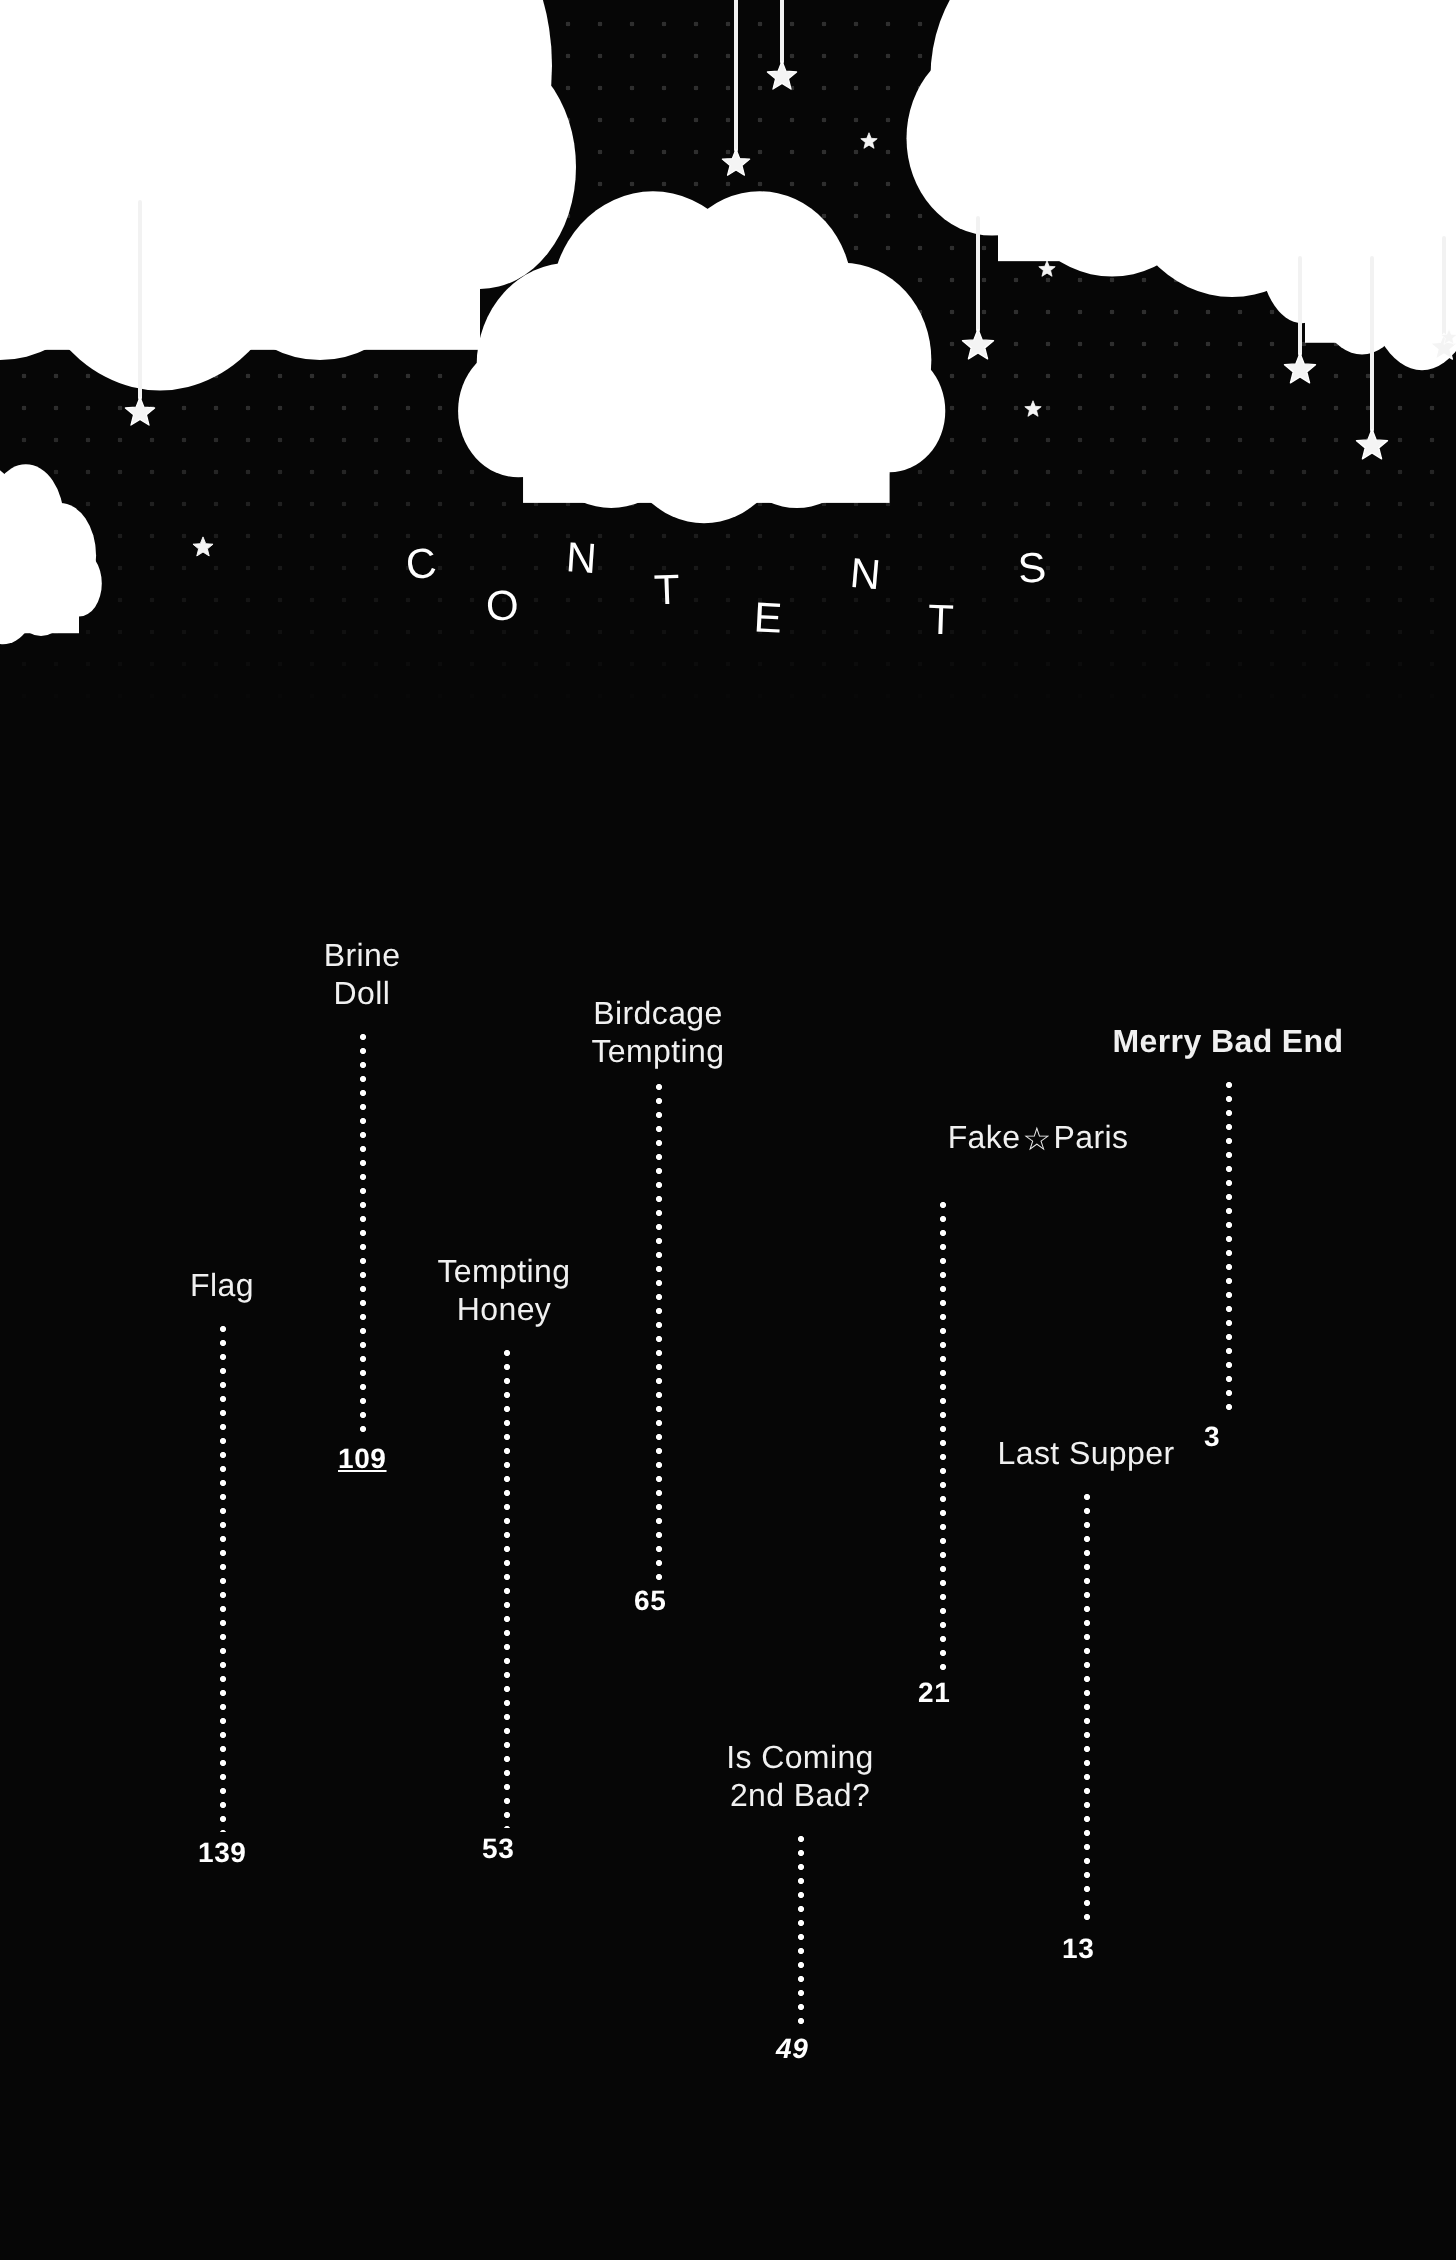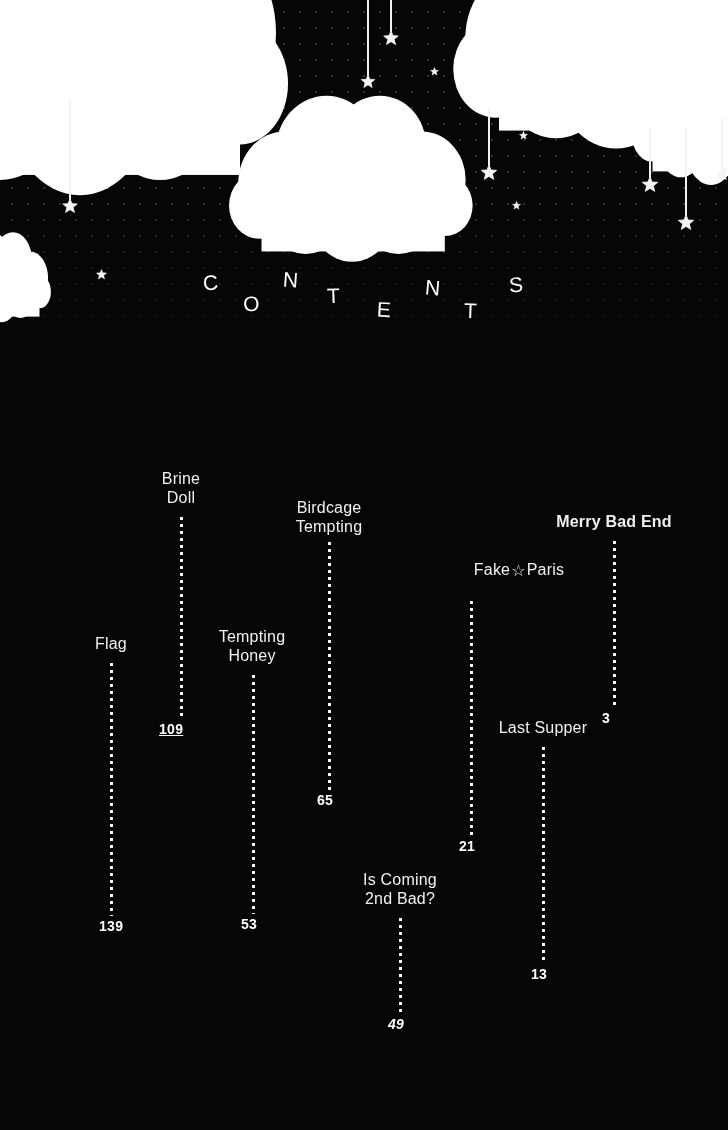--- a/index.html
+++ b/index.html
@@ -290,21 +290,21 @@
         </div>
         <div class="dotline" style="left: 111px; top: 661px; height: 255px;"></div>
         <div class="page" style="left: 99px; top: 919px;">139</div>
       </div>
       <div class="entry" style="left: 0px; top: 0px; width: 728px;">
         <div class="label" style="left: 181px; top: 469px;">
           <div>Brine</div>
           <div>Doll</div>
         </div>
         <div class="dotline" style="left: 181px; top: 515px; height: 204px;"></div>
-        <div class="page" style="left: 159px; top: 722px; text-decoration: underline;">109</div>
+        <div class="page" style="left: 169px; top: 722px; text-decoration: underline;">109</div>
       </div>
       <div class="entry" style="left: 0px; top: 0px; width: 728px;">
         <div class="label" style="left: 252px; top: 627px;">
           <div>Tempting</div>
           <div>Honey</div>
         </div>
         <div class="dotline" style="left: 253px; top: 673px; height: 241px;"></div>
         <div class="page" style="left: 241px; top: 917px;">53</div>
       </div>
       <div class="entry" style="left: 0px; top: 0px; width: 728px;">

